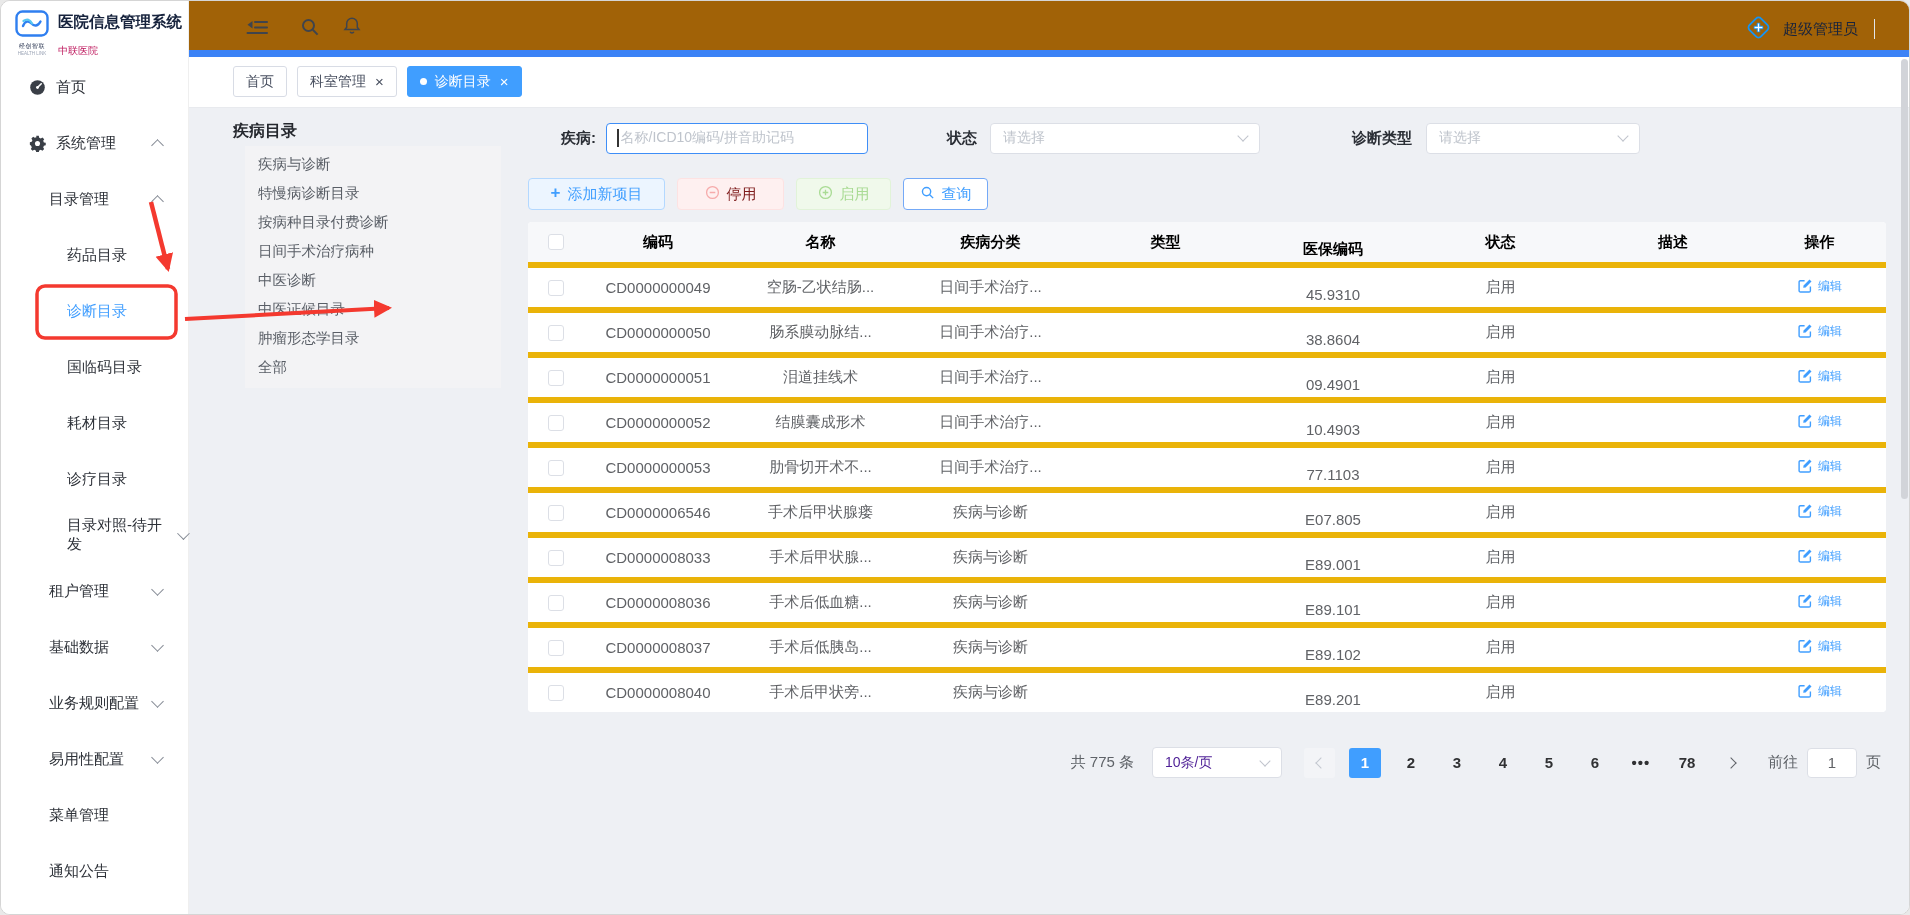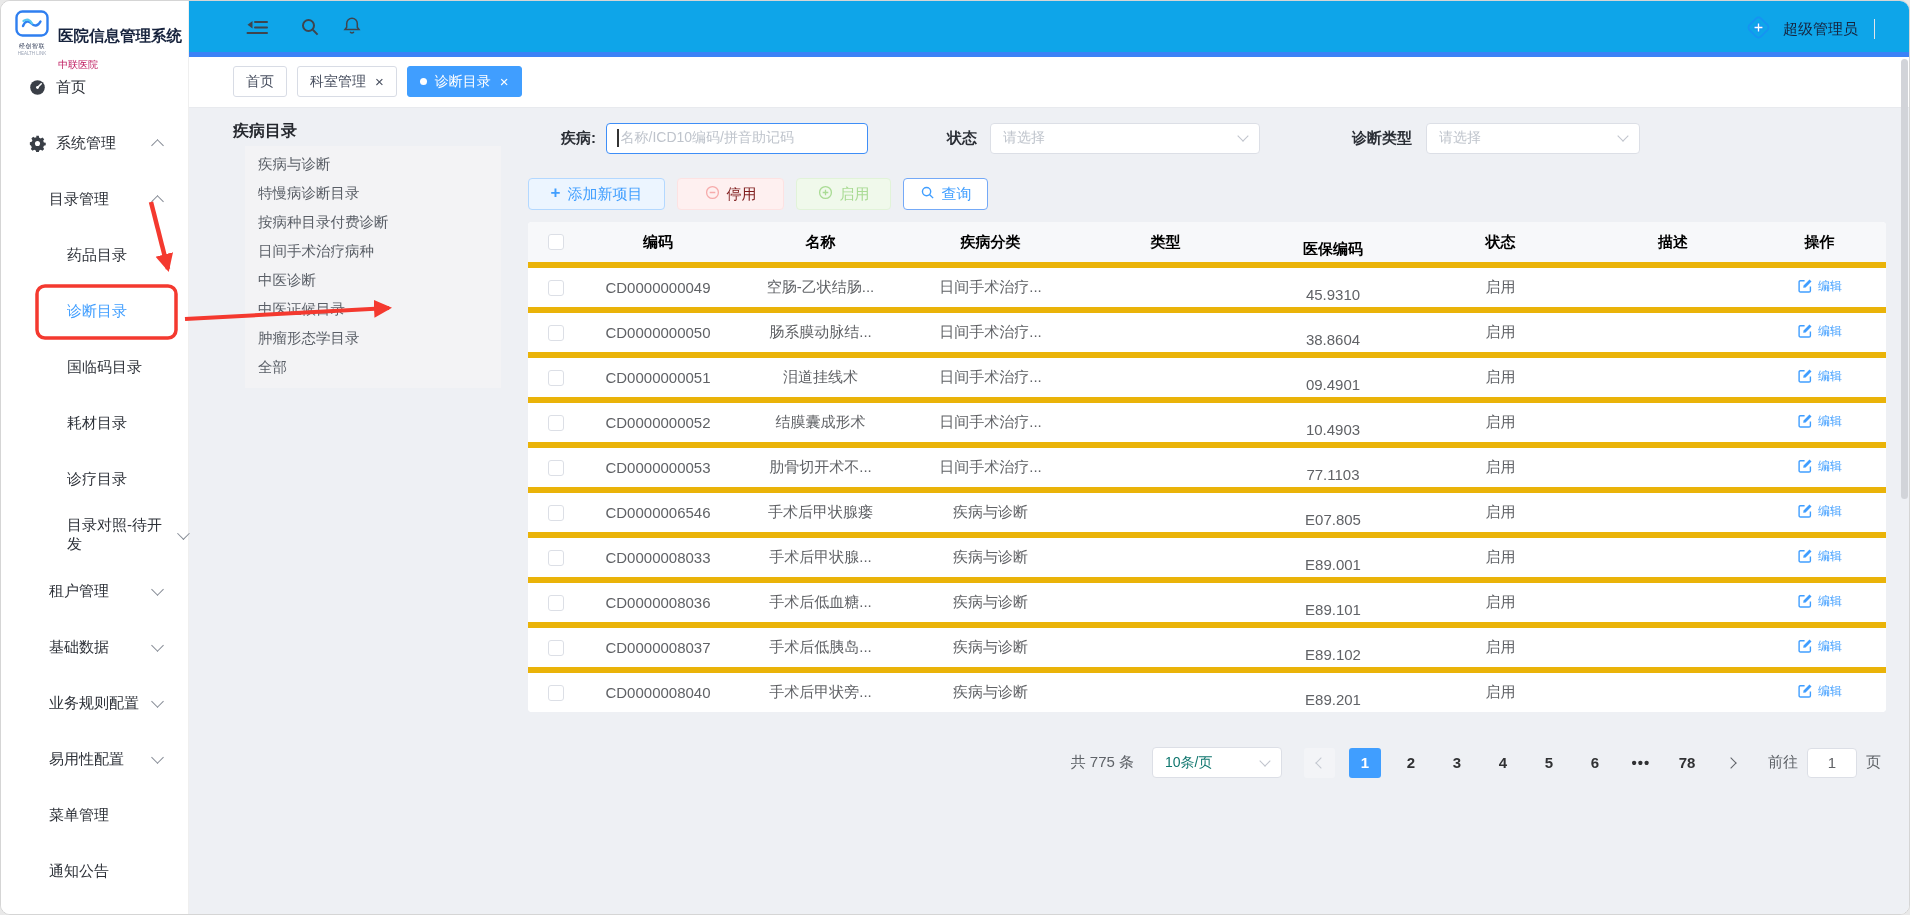--- a/index.html
+++ b/index.html
@@ -8,38 +8,38 @@
   #app { position:relative; width:1910px; height:915px; background:#fff;
          border:1px solid #d5d5d5; border-radius:10px; overflow:hidden; }
 
   
   .sidebar { position:absolute; left:0; top:0; bottom:0; width:188px; background:#fff;
              border-right:1px solid #efefef; z-index:2; }
   .logo-row { display:flex; align-items:flex-start; gap:8px; padding:9px 6px 0 13px; }
   .logo-block { display:flex; flex-direction:column; align-items:center; width:36px; }
   .logo-caption { font-size:6px; color:#24304d; letter-spacing:.5px; margin-top:1px; white-space:nowrap; }
   .logo-caption-en { font-size:4.5px; color:#9aa3b5; white-space:nowrap; }
-  .app-title { font-size:15.5px; font-weight:bold; color:#17233d; line-height:19px; margin-top:16px;text-align:right; }
+  .app-title { font-size:15.5px; font-weight:bold; color:#17233d; line-height:19px; margin-top:2px;text-align:right; }
   .app-subtitle { font-size:10px; color:#be185d; margin-top:13px; }
   .side-menu { position:absolute; top:58px; left:0; right:0; }
   .side-item { height:56px; display:flex; align-items:center; font-size:15px; color:#2d3138; cursor:pointer; }
   .side-item .sicon { display:inline-flex; margin-right:10px; }
   .side-item.lvl1 { padding-left:28px; }
   .side-item.lvl2 { padding-left:48px; }
   .side-item.lvl3 { padding-left:66px; }
   .side-item.active { color:#409eff; }
   .chev { width:9px; height:9px; border-right:1.6px solid #848a94; border-bottom:1.6px solid #848a94; display:inline-block; }
   .chev.up   { transform:rotate(-135deg); margin-top:5px; }
   .chev.down { transform:rotate(45deg); margin-top:-4px; }
   .chev.right-pos { margin-left:auto; margin-right:26px; }
   .chev.inline-pos { margin-left:7px; }
 
   
-  .topbar { position:absolute; left:188px; right:0; top:0; height:56px; background:#0ea5e9;
-            border-bottom:5px solid #3b82f6; z-index:1; }
+  .topbar { position:absolute; left:188px; right:0; top:0; height:56px; background:#a16207;
+            border-bottom:7px solid #3b82f6; z-index:1; }
   .top-icon { position:absolute; top:17px; cursor:pointer; }
   .user-area { position:absolute; right:0; top:0; height:56px; display:flex; align-items:center; padding-right:34px; cursor:pointer; }
   .user-name { font-size:15px; color:#17233d; margin-left:11px; }
   .user-divider { width:1px; height:20px; background:#e2e5ea; margin-left:16px; }
 
   
   .tabsbar { position:absolute; left:188px; right:0; top:56px; height:51px; background:#fff;
              border-bottom:1px solid #e8eaee; z-index:1; padding:9px 0 0 44px; }
   .tab { display:inline-flex; align-items:center; height:31px; padding:0 12px; margin-right:10px;
          border:1px solid #d8dce5; border-radius:3px; background:#fff; font-size:14px; color:#495060;
@@ -88,21 +88,21 @@
   .cell { text-align:center; font-size:15px; color:#606266; overflow:hidden; white-space:nowrap; }
   .c0 { width:55px; display:flex; justify-content:center; }
   .c1 { width:150px; } .c2 { width:175px; } .c3 { width:165px; } .c4 { width:185px; }
   .c5 { width:150px;margin-top:14px; } .c6 { width:185px; } .c7 { width:160px; } .c8 { width:133px; }
   .cb { width:16px; height:16px; border:1px solid #dcdfe6; border-radius:3px; background:#fff; display:inline-block; cursor:pointer; }
   .edit-link { display:inline-flex; align-items:flex-start; gap:5px; color:#409eff; cursor:pointer; font-size:12px; }
 
   
   .pagination { position:absolute; top:639px; right:5px; display:flex; align-items:center; font-size:15px; color:#5f6368; }
   .pg-select { width:130px; margin-left:18px; }
-  .pg-select .ph { color:#0f766e; }
+  .pg-select .ph { color:#4c1d95; }
   .pg-btn { width:31px; height:30px; border-radius:3px; display:flex; align-items:center; justify-content:center; cursor:pointer; }
   .pg-prev { background:#f3f4f7; margin-left:22px; }
   .pchev { width:8px; height:8px; border-right:1.7px solid #c3c7cf; border-bottom:1.7px solid #c3c7cf; }
   .pchev.left { transform:rotate(135deg); margin-left:3px; }
   .pchev.rightc { transform:rotate(-45deg); border-color:#5f6368; margin-right:3px; }
   .pg { width:32px; height:30px; margin-left:14px; display:flex; align-items:center; justify-content:center;
         font-weight:600; color:#303133; border-radius:3px; cursor:pointer; }
   .pg.active { background:#409eff; color:#fff; }
   .pg.dots { letter-spacing:1px; font-weight:bold; color:#303133; }
   .pg-next { margin-left:14px; }

